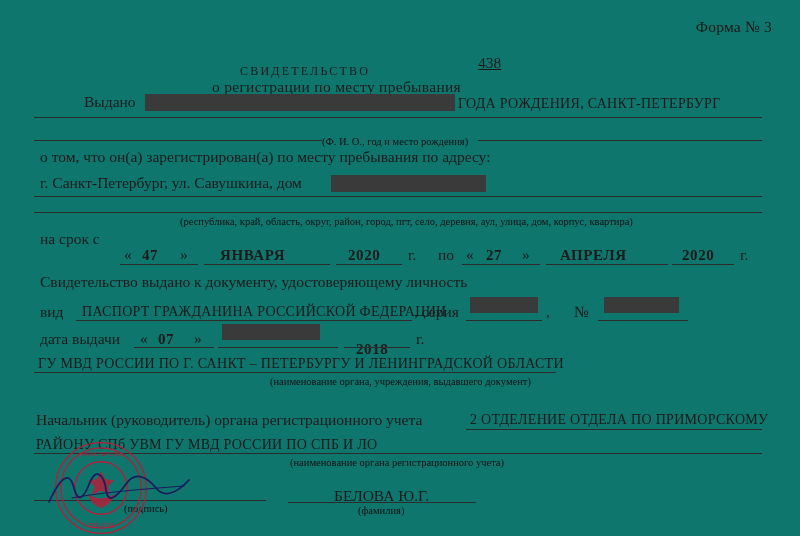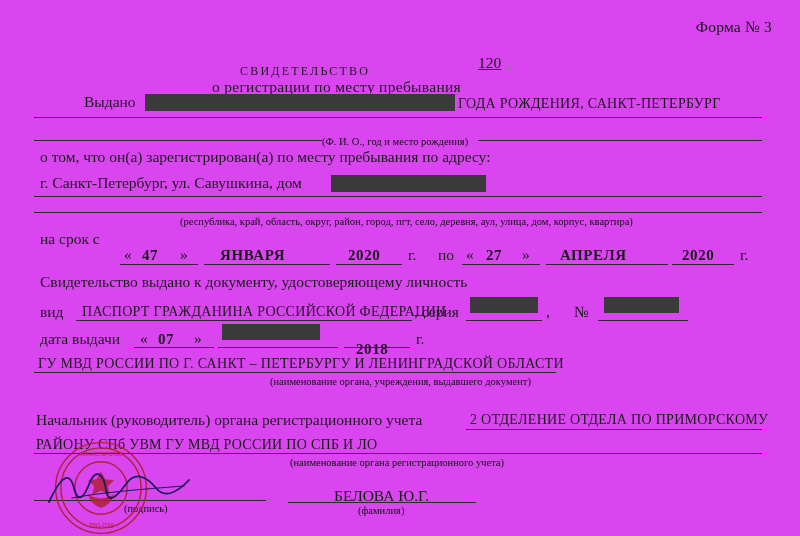--- a/index.html
+++ b/index.html
@@ -12,21 +12,21 @@
     background: #ffffff;
     font-family: "Liberation Serif", serif;
     color: #1a1a1a;
     overflow: hidden;
     position: relative;
   }
   .page {
     position: relative;
     width: 800px;
     height: 536px;
-    background: #d946ef;
+    background: #0f766e;
   }
   .form-no {
     position: absolute;
     top: 18px;
     right: 28px;
     font-size: 15.5px;
     letter-spacing: 0.2px;
   }
   .title {
     position: absolute;
@@ -105,21 +105,21 @@
   }
 </style>
 </head>
 <body>
 
 <div class="page">
 
   <div class="form-no">Форма № 3</div>
 
   <div class="title">СВИДЕТЕЛЬСТВО</div>
-  <div class="title-num">120</div>
+  <div class="title-num">438</div>
   <div class="subtitle">о регистрации по месту пребывания</div>
 
   <div class="txt" style="top:93px; left:84px;">Выдано</div>
   <div class="redact" style="left:145px; top:94px; width:310px; height:17px;"></div>
   <div class="txt-caps" style="top:96px; left:458px;">ГОДА РОЖДЕНИЯ, САНКТ-ПЕТЕРБУРГ</div>
   <div class="rule" style="left:34px; top:117px; width:728px;"></div>
 
   <div class="txt-sm" style="top:136px; left:322px;">(Ф. И. О., год и место рождения)</div>
   <div class="rule" style="left:34px; top:140px; width:288px;"></div>
   <div class="rule" style="left:478px; top:140px; width:284px;"></div>

